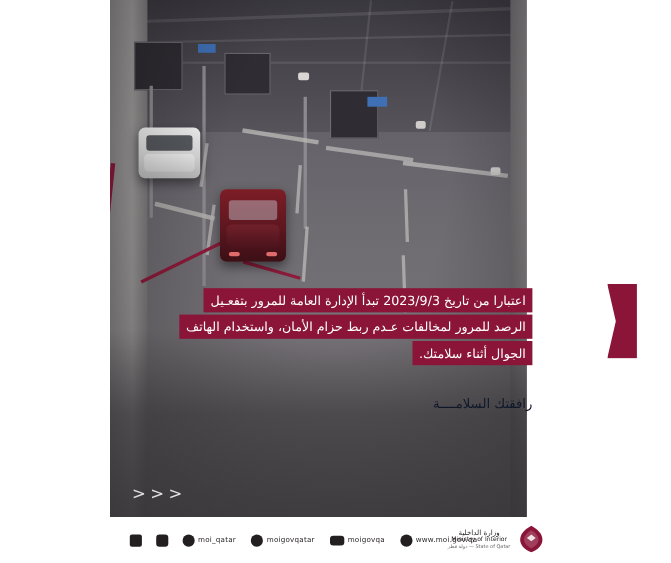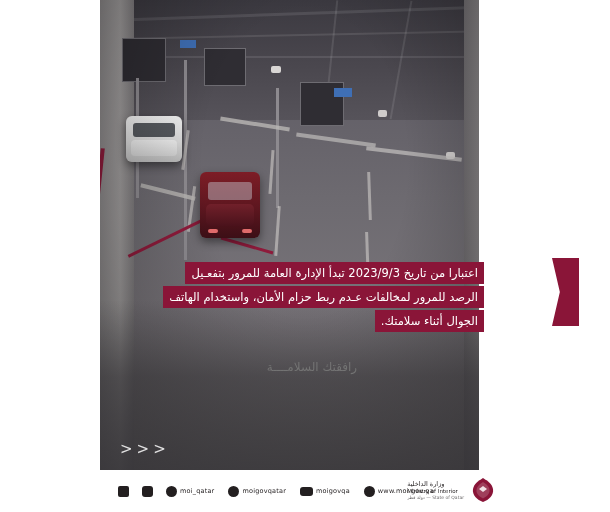--- a/index.html
+++ b/index.html
@@ -125,23 +125,22 @@
     margin-top:22px;
     padding-right:26px;
     color:#8a1538;
     font-size:14.5px;
     font-weight:bold;
     letter-spacing:0;
   }
   .tagline{
     margin-top:26px;
     padding-right:26px;
-    color:#737373;
+    color:#0f172a;
     font-size:12px;
-    text-align:center;
     padding-left:40px;
   }
   .arrows{
     position:absolute;left:120px;top:440px;
     color:#ffffff;opacity:.85;font-size:15px;letter-spacing:4px;
     z-index:41;
     direction:ltr;
   }
   
   .footer{
@@ -166,21 +165,21 @@
     font-size:6.5px;color:#231f20;letter-spacing:.2px;
     margin-right:1px;
   }
   .soc-group{display:flex;align-items:center;gap:3px;margin-right:6px;}
   .moi-logo{
     position:absolute;right:14px;top:7px;
     display:flex;align-items:center;gap:6px;
     direction:rtl;
   }
   .moi-text{
-    text-align:left;line-height:1.25;
+    text-align:center;line-height:1.25;
   }
   .moi-ar{font-size:6.5px;color:#231f20;}
   .moi-en{font-size:5.5px;color:#231f20;}
   .moi-en2{font-size:4.5px;color:#6c6a6b;}
   .crest{
     width:26px;height:26px;position:relative;
   }
   
   .vignette{
     position:absolute;left:0;top:0;width:100%;height:100%;

